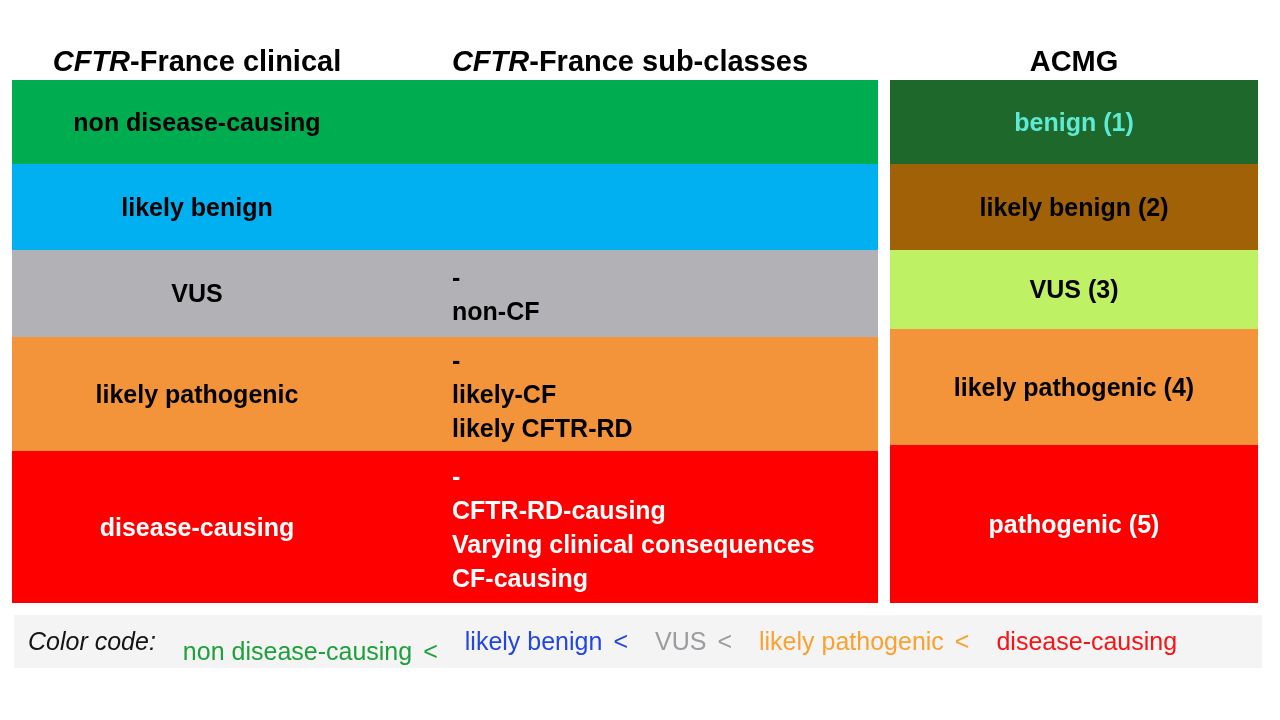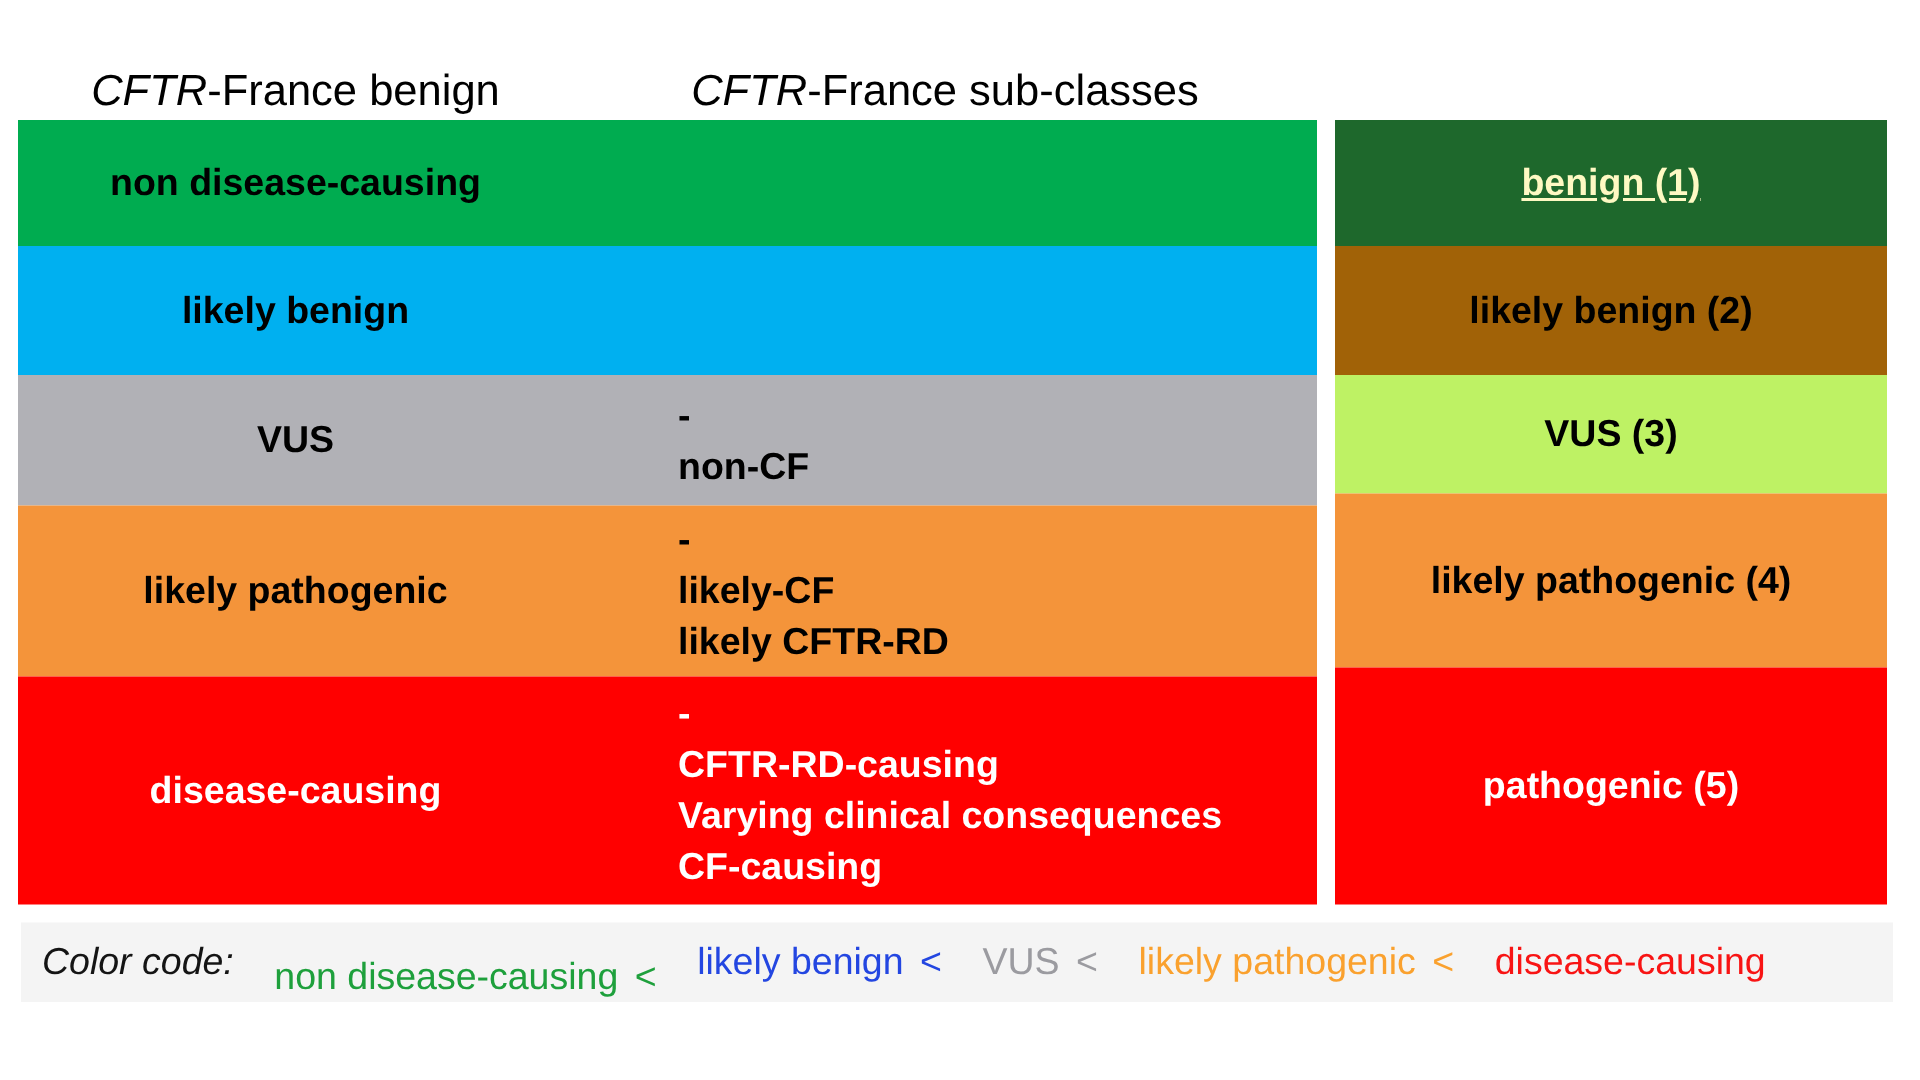--- a/index.html
+++ b/index.html
@@ -13,21 +13,21 @@
     overflow: hidden;
   }
   
   .hdr {
     position: absolute;
     top: 44px;
     height: 34px;
     display: flex;
     align-items: center;
     justify-content: center;
-    font-weight: normal;
+    font-weight: bold;
     font-size: 29px;
     color: #000000;
     white-space: pre;
   }
   .hdr1 { left: 12px;  width: 370px; }
   .hdr2 { left: 382px; width: 496px; }
   .hdr3 { left: 890px; width: 368px; }
   .it { font-style: italic; }
   
   .table-left {
@@ -100,22 +100,23 @@
     margin-left: 14px;
   }
   .legend-item { margin-left: 27px; }
   .legend-sep { margin-left: 11px; }
 </style>
 </head>
 <body>
 
 <div class="page">
 
-  <div class="hdr hdr1"><span class="it">CFTR</span><span>-France benign</span></div>
+  <div class="hdr hdr1"><span class="it">CFTR</span><span>-France clinical</span></div>
   <div class="hdr hdr2"><span class="it">CFTR</span><span>-France sub-classes</span></div>
+  <div class="hdr hdr3">ACMG</div>
 
   <div class="table-left">
 
     <div class="lrow rl0" style="background-color: rgb(0, 172, 80);">
       <div class="cell-class" style="color: rgb(0, 0, 0);">non disease-causing</div>
       <div class="cell-sub"></div>
     </div>
 
     <div class="lrow rl1" style="background-color: rgb(0, 176, 240);">
       <div class="cell-class" style="color: rgb(0, 0, 0);">likely benign</div>
@@ -145,21 +146,21 @@
         <div>-</div>
         <div>CFTR-RD-causing</div>
         <div>Varying clinical consequences</div>
         <div>CF-causing</div>
       </div>
     </div>
 
   </div>
 
   <div class="table-right">
-    <div class="arow ra0" style="background-color: rgb(30, 104, 44); color: #fef9c3; text-decoration: underline;">benign (1)</div>
+    <div class="arow ra0" style="background-color: rgb(30, 104, 44); color: #5eead4;">benign (1)</div>
     <div class="arow ra1" style="background-color: #a16207; color: rgb(0, 0, 0);">likely benign (2)</div>
     <div class="arow ra2" style="background-color: #bef264; color: rgb(0, 0, 0);">VUS (3)</div>
     <div class="arow ra3" style="background-color: rgb(244, 148, 58); color: rgb(0, 0, 0);">likely pathogenic (4)</div>
     <div class="arow ra4" style="background-color: rgb(255, 0, 0); color: rgb(255, 255, 255);">pathogenic (5)</div>
   </div>
 
   <div class="legend" style="background-color: rgb(244, 244, 244);">
     <span class="legend-label">Color code:</span>
     <span class="legend-item" style="color: rgb(30, 160, 60); margin-top: 20px;"><span>non disease-causing</span><span class="legend-sep">&lt;</span></span>
     <span class="legend-item" style="color: rgb(35, 70, 225);"><span>likely benign</span><span class="legend-sep">&lt;</span></span>

